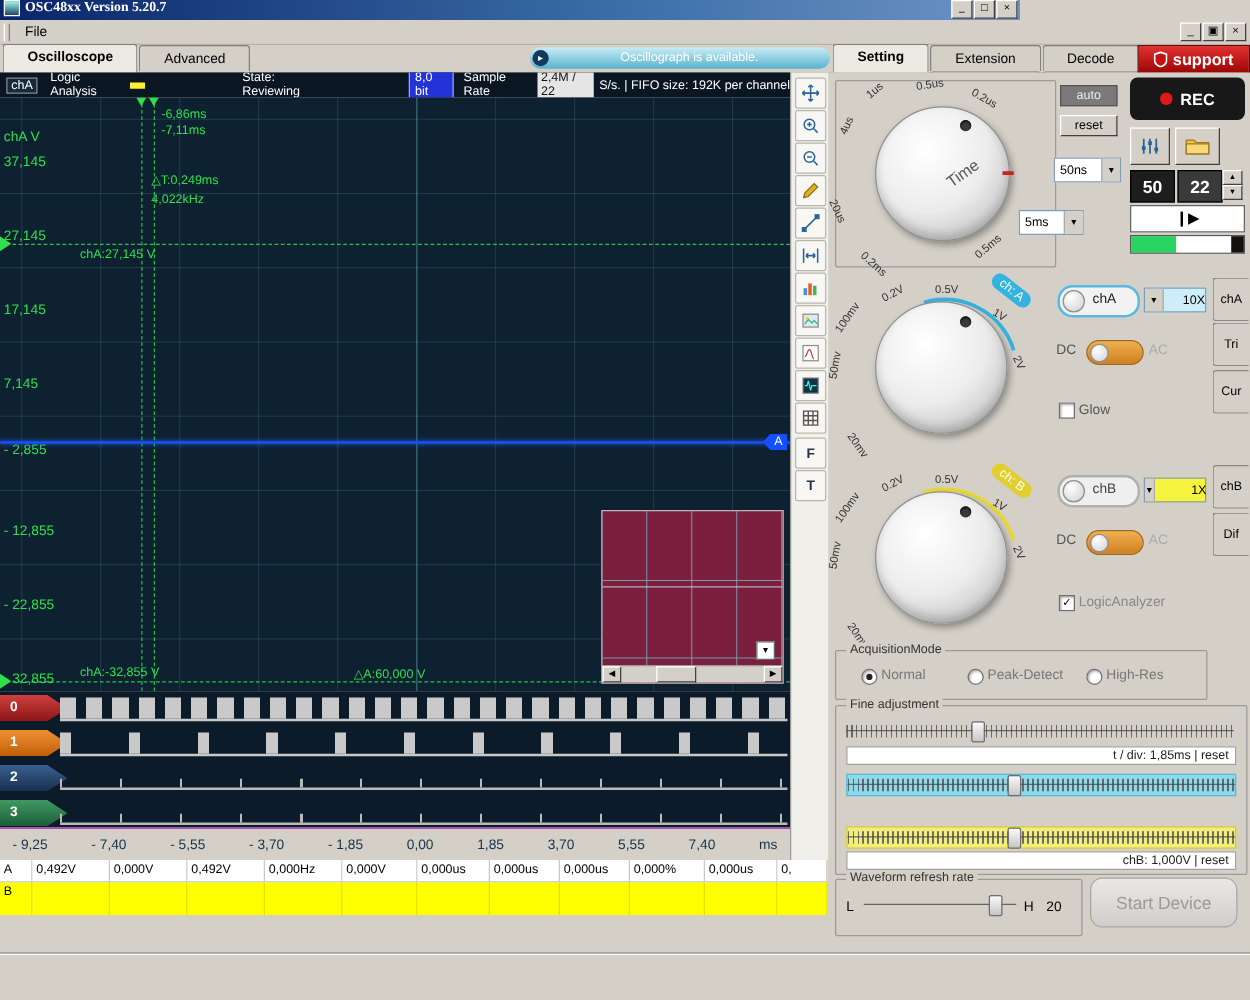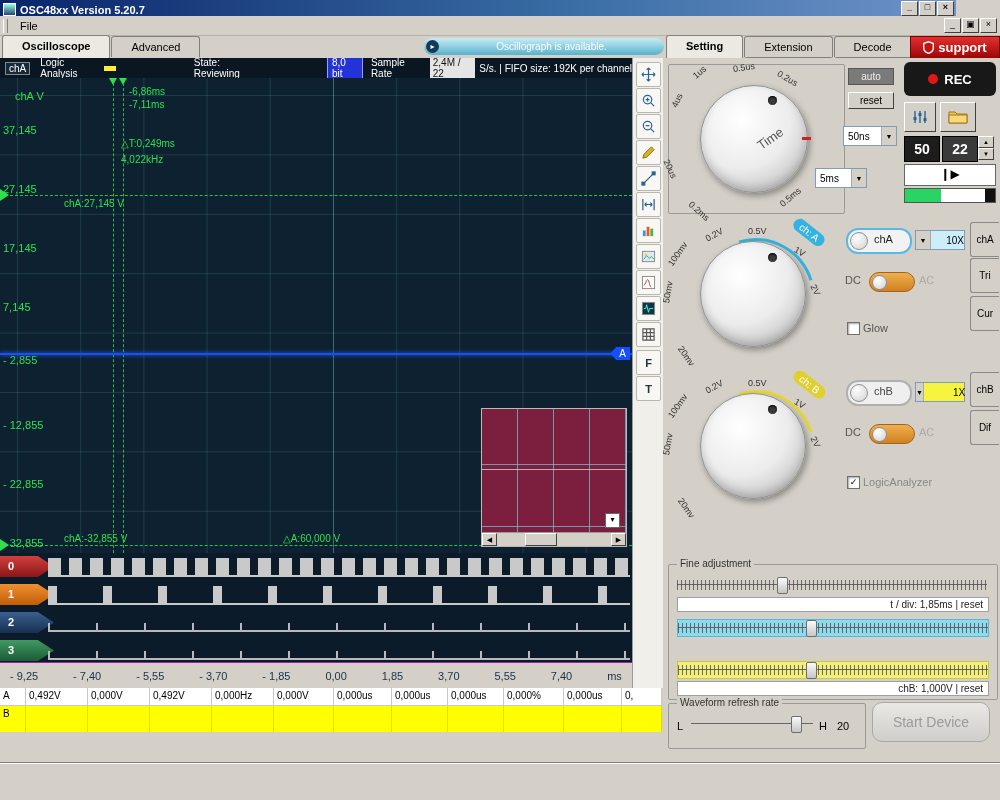--- a/index.html
+++ b/index.html
@@ -2,22 +2,22 @@
 <html><head>
 <meta charset="utf-8">
 <style>
   html,body{margin:0;padding:0;background:#555;}
   #app{position:relative;width:1000px;height:800px;background:#d4d0c8;
        font-family:"Liberation Sans",sans-serif;font-size:11px;color:#000;overflow:hidden;}
   .abs{position:absolute;}
   .btn3d{background:#d4d0c8;border:1px solid;border-color:#fff #404040 #404040 #fff;}
   .nowrap{white-space:nowrap;}
   
-  .titlebar{left:0;top:0;width:956px;height:16px;background:linear-gradient(90deg,#0a246a,#3a6ea5 60%,#6f93c9);
-            color:#fff;font-weight:bold;display:flex;align-items:flex-end;}
+  .titlebar{left:0;top:0;width:816px;height:16px;background:linear-gradient(90deg,#0a246a,#3a6ea5 60%,#6f93c9);
+            color:#fff;font-weight:bold;display:flex;align-items:flex-start;font-family:Liberation Serif, serif;}
   .wbtn{width:15px;height:13px;background:#d4d0c8;border:1px solid;border-color:#fff #404040 #404040 #fff;
         font-size:9px;line-height:10px;text-align:center;color:#000;margin-left:1px;}
   
   .tab{height:20px;line-height:20px;text-align:center;background:#d4d0c8;border:1px solid #808080;border-bottom:none;
        border-radius:3px 3px 0 0;padding:0 19px;float:left;margin-right:1px;}
   .tab.active{background:#ece9e2;font-weight:bold;position:relative;top:-1px;height:22px;}
   
   .scope-hdr{left:0;top:58px;width:632px;height:20px;background:#0a1622;color:#fff;display:flex;align-items:center;
              font-size:10px;overflow:hidden;}
   .canvas{left:0;top:78px;width:632px;height:475px;background-color:#0d2130;
@@ -148,21 +148,21 @@
     <span style="width:12px;height:5px;background:#ffee33;margin-left:4px;"></span>
     <span style="margin-left:78px;">State: Reviewing</span>
     <span style="margin-left:62px;background:#2433d8;border:1px solid #8fa0ff;padding:0 4px;">8,0 bit</span>
     <span style="margin-left:8px;">Sample Rate</span>
     <span style="margin-left:4px;background:#e5e5e5;color:#111;padding:0 3px;">2,4M / 22</span>
     <span style="margin-left:4px;" class="nowrap">S/s. | FIFO size: 192K per channel</span>
   </div>
 
   <div class="abs canvas">
     <div style="position:absolute;left:333px;top:0;bottom:0;width:1px;background:rgba(130,195,215,.35);"></div>
-    <span class="ylab" style="top:12px;margin-left:12px;">chA V</span>
+    <span class="ylab" style="top:26px;">chA V</span>
     <span class="ylab" style="top:46px;">37,145</span>
     <span class="ylab" style="top:105px;">27,145</span>
     <span class="ylab" style="top:164px;">17,145</span>
     <span class="ylab" style="top:223px;">7,145</span>
     <span class="ylab" style="top:276px;">- 2,855</span>
     <span class="ylab" style="top:341px;">- 12,855</span>
     <span class="ylab" style="top:400px;">- 22,855</span>
     <span class="ylab" style="top:459px;">- 32,855</span>
 
     <div class="vcursor" style="left:113px;"></div>
@@ -401,20 +401,29 @@
       <span class="txt" style="text-align:center;">1X</span>
     </div>
     <span class="abs" style="left:182px;top:368px;color:#555;">DC</span>
     <div class="capsule" style="left:206px;top:366px;width:44px;height:18px;background:linear-gradient(#f0b050,#d08020);border:1px solid #a3651a;">
       <div class="ckn" style="left:2px;top:2px;width:13px;height:13px;"></div>
     </div>
     <span class="abs" style="left:256px;top:368px;color:#aaa;">AC</span>
     <div class="cb" style="left:184px;top:418px;">✓</div>
     <span class="abs" style="left:200px;top:418px;color:#888;">LogicAnalyzer</span>
 
+    <div class="grp" style="left:5px;top:462px;width:296px;height:38px;">
+      <span class="grp-title">AcquisitionMode</span>
+      <div class="radio sel" style="left:20px;top:14px;"></div>
+      <span class="abs" style="left:36px;top:13px;color:#777;">Normal</span>
+      <div class="radio" style="left:105px;top:14px;"></div>
+      <span class="abs" style="left:121px;top:13px;color:#777;">Peak-Detect</span>
+      <div class="radio" style="left:200px;top:14px;"></div>
+      <span class="abs" style="left:216px;top:13px;color:#777;">High-Res</span>
+    </div>
 
     <div class="grp" style="left:5px;top:506px;width:328px;height:134px;">
       <span class="grp-title">Fine adjustment</span>
       <div class="slider" style="left:8px;top:12px;width:310px;">
         <div class="line"></div>
           <div class="marks"></div>
           <div class="handle" style="left:100px;"></div>
       </div>
       <div class="sliderlabel" style="left:8px;top:32px;width:305px;">t / div: 1,85ms | reset</div>
       <div class="slider" style="left:8px;top:54px;width:310px;background:#8fd9ec;border:1px solid #58b8d6;">

